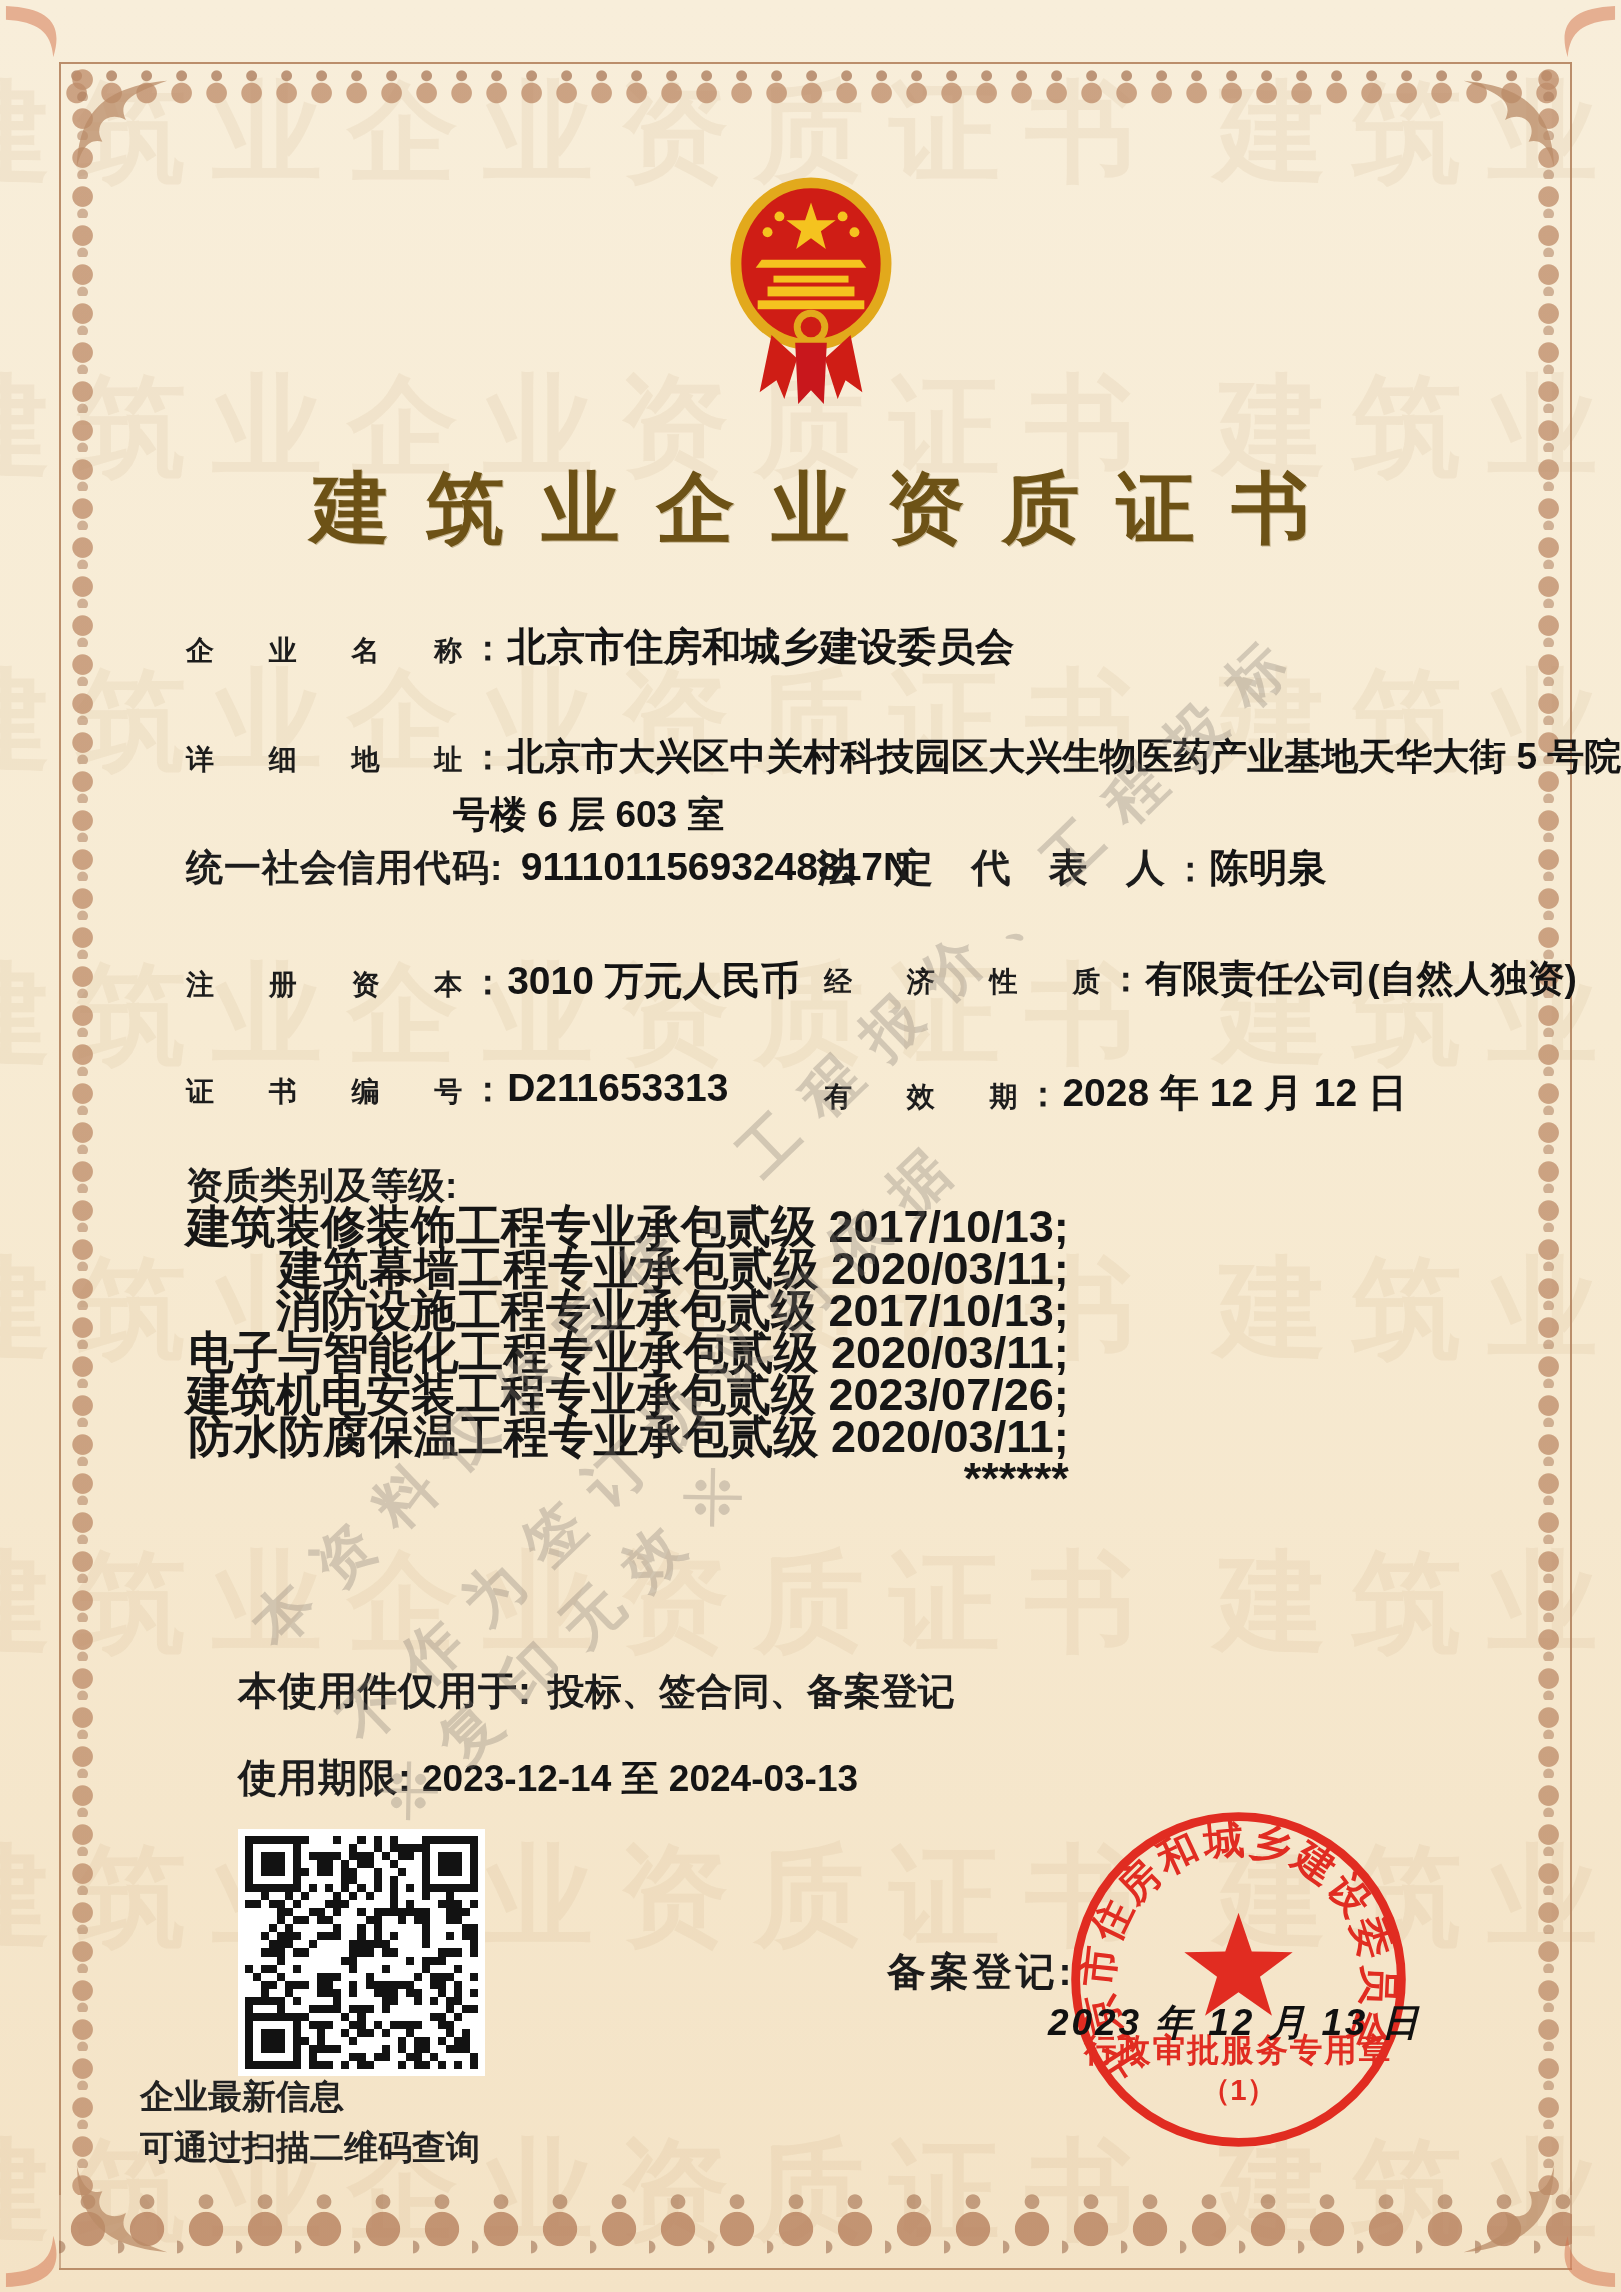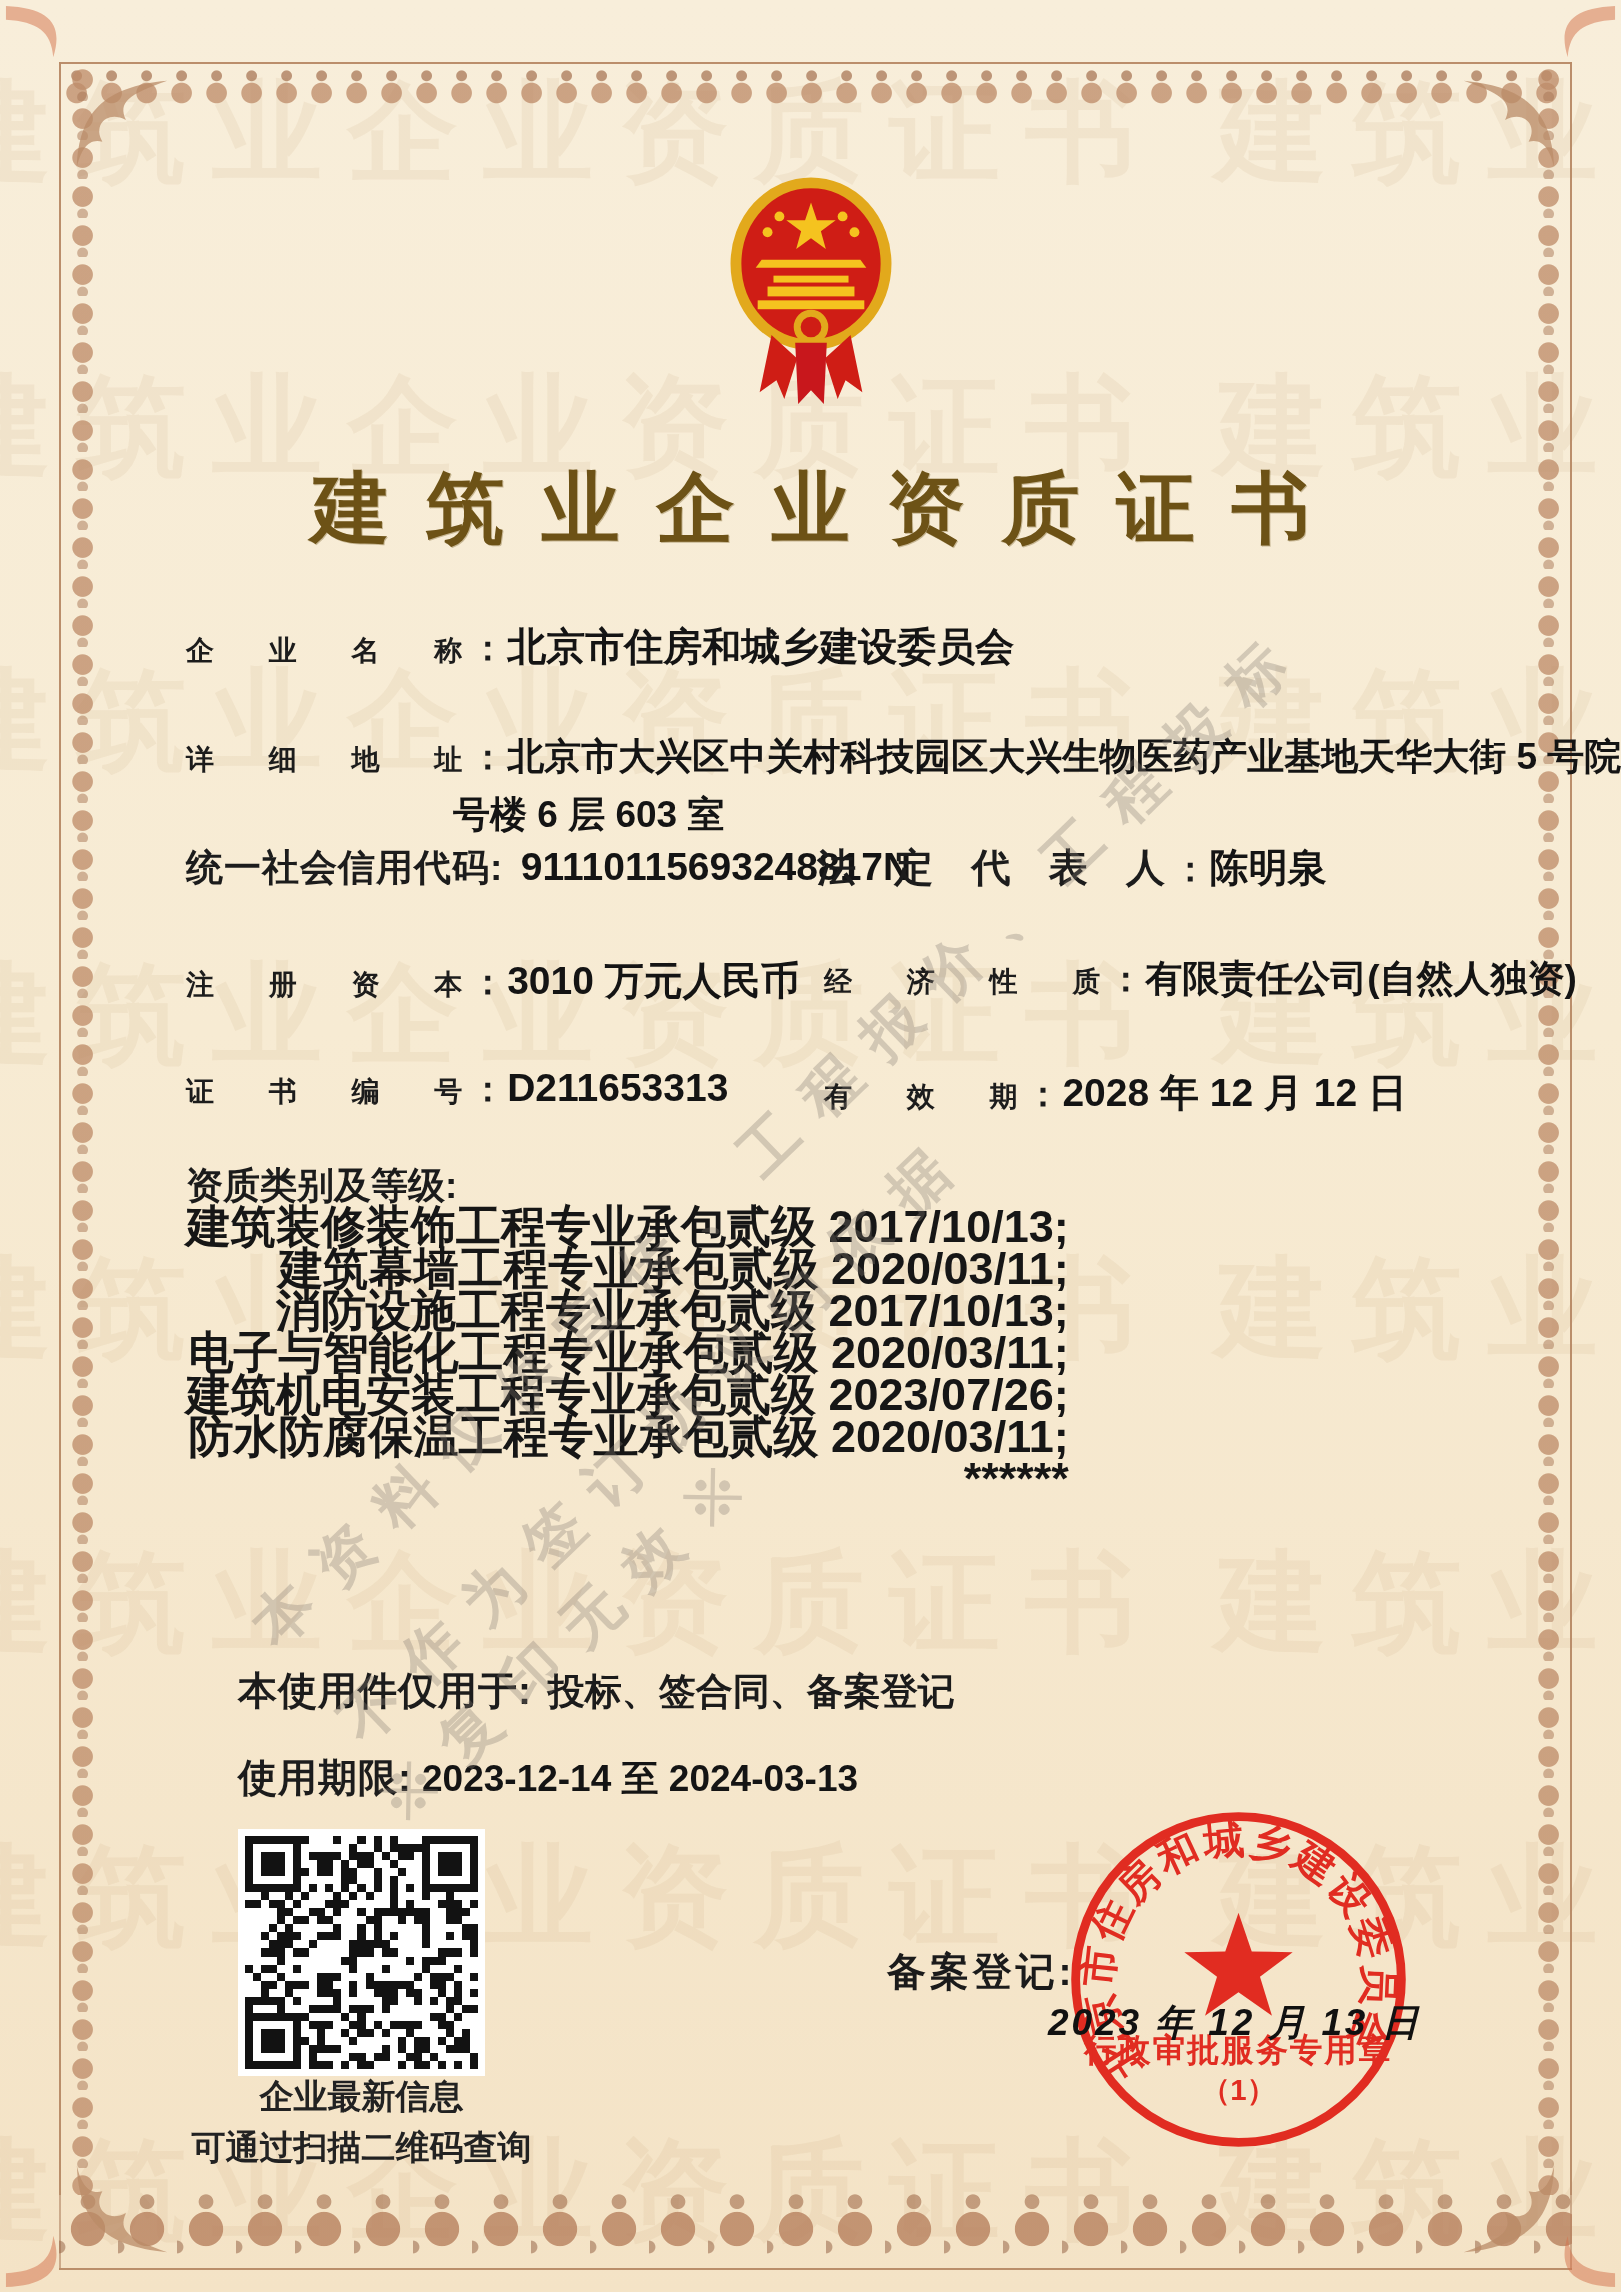--- a/index.html
+++ b/index.html
@@ -58,21 +58,21 @@
   .wm-layer .item-1{left:323px;top:1703px;}
   .wm-layer .item-2{left:361px;top:1784px;}
   
   .usage-val{font-size:37px;font-weight:600;margin-left:15.7px;}
   
   .qr{position:absolute;left:238px;top:1829px;width:247px;height:247px;background:#fff;
     padding:6.9px;box-sizing:border-box;display:grid;
     grid-template-columns:repeat(29,1fr);grid-template-rows:repeat(29,1fr);z-index:3;}
   .qr i{display:block;}
   .qr i.on{background:#121212;}
-  .qr-cap{position:absolute;left:140px;width:443px;text-align:center;z-index:3;
+  .qr-cap{position:absolute;left:140px;width:443px;text-align:left;z-index:3;
     font-size:34px;font-weight:700;color:#222;}
   
   .issuer{position:absolute;left:887px;top:1945px;font-size:39px;font-weight:800;letter-spacing:3.9px;z-index:3;}
   .seal{position:absolute;left:1057px;top:1798px;z-index:5;opacity:.95;}
   .seal text{font-family:"Liberation Sans",sans-serif;font-weight:700;fill:var(--seal-red,#e02319);}
   .issue-date{position:absolute;left:1048px;top:1998px;font-size:37px;font-weight:700;
     letter-spacing:2.9px;color:#111;z-index:6;white-space:nowrap;font-style:italic;}
 </style>
 </head>
 <body>

